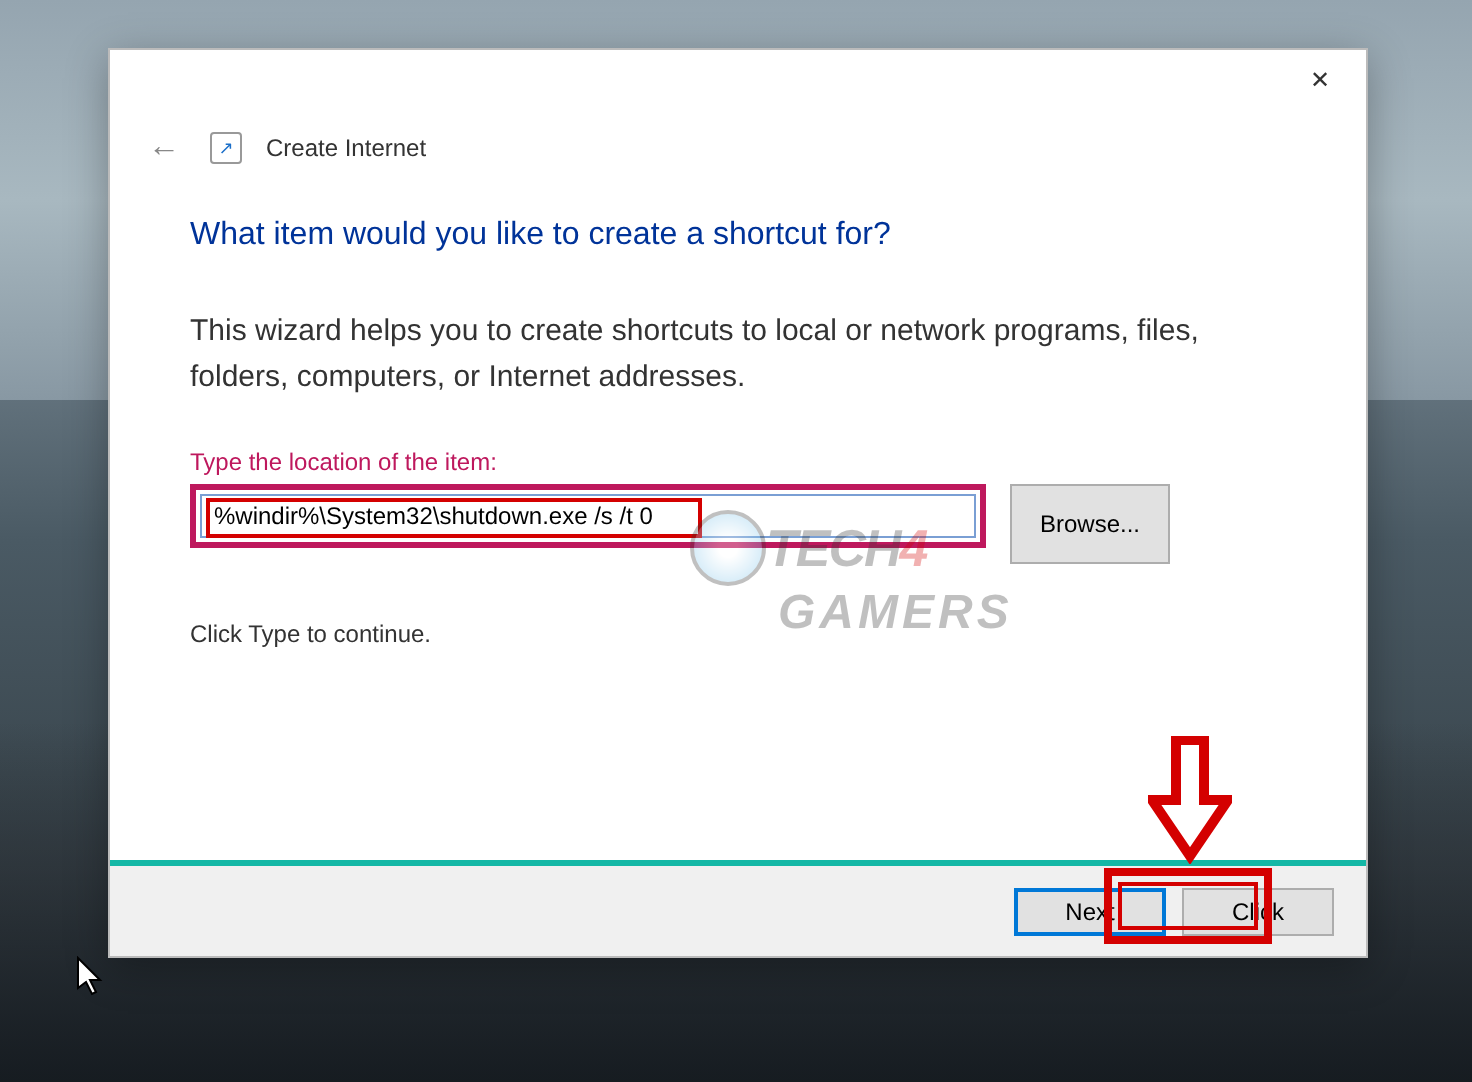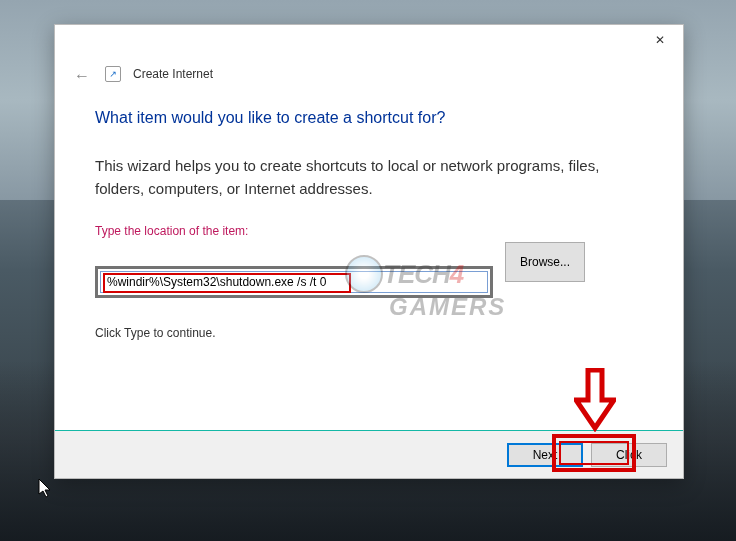--- a/index.html
+++ b/index.html
@@ -117,24 +117,23 @@
       color: #be185d;
       margin-bottom: 4px;
     }
     .input-row {
       display: flex;
       gap: 12px;
       align-items: flex-start;
       margin-bottom: 28px;
     }
     .input-frame {
-      border: 3px solid #737373;
+      border: 3px solid #be185d;
       padding: 2px;
       position: relative;
-      margin-top: 24px;
     }
     .location-input {
       width: 388px;
       height: 22px;
       border: 1px solid #7a9fd4;
       padding: 2px 6px;
       font-size: 12px;
       font-family: inherit;
       outline: none;
       background: #fff;
@@ -198,21 +197,21 @@
       font-size: 24px;
       font-weight: 800;
       color: #333;
       font-style: italic;
       margin-left: 44px;
       letter-spacing: 2px;
     }
     .footer {
       height: 48px;
       background: #f0f0f0;
-      border-top: 1px solid #14b8a6;
+      border-top: 3px solid #14b8a6;
       display: flex;
       justify-content: flex-end;
       align-items: center;
       padding: 0 16px;
       gap: 8px;
     }
     .footer-btn {
       width: 76px;
       height: 24px;
       border: 1px solid #adadad;

